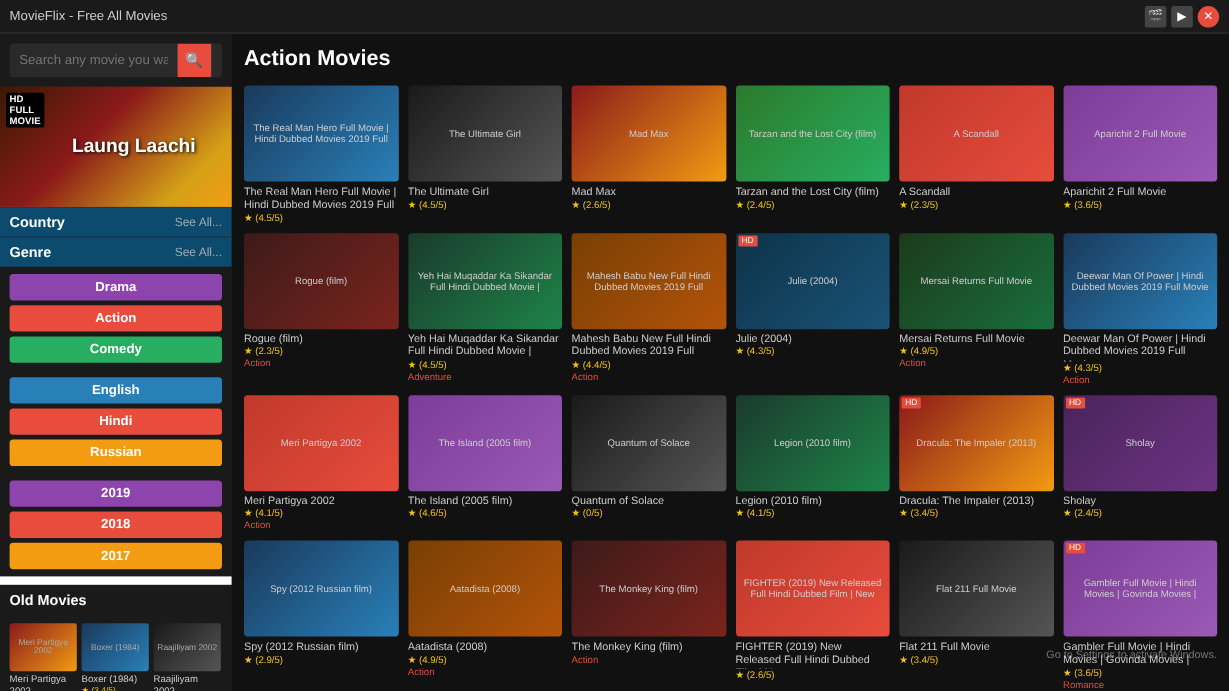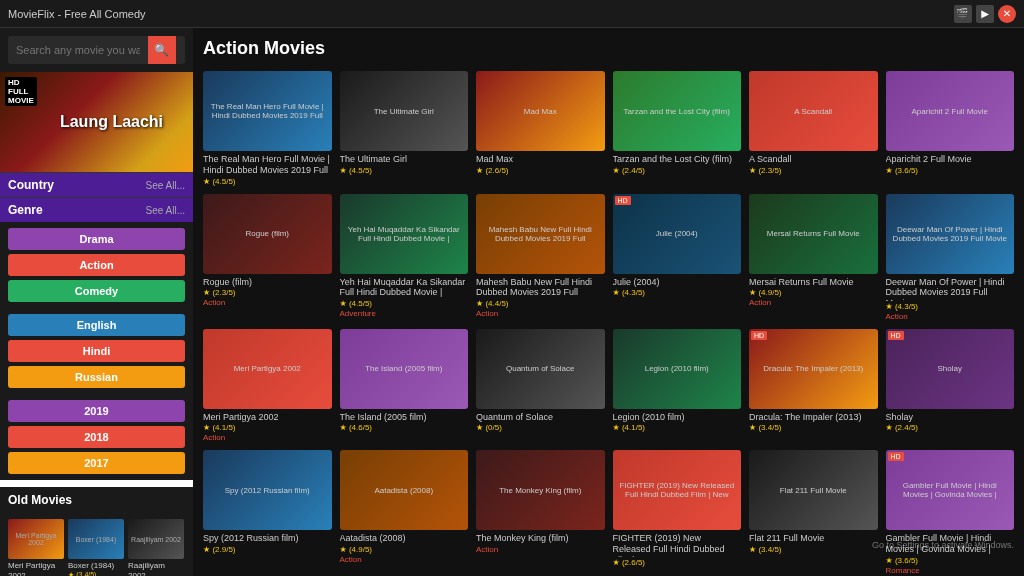--- a/index.html
+++ b/index.html
@@ -122,21 +122,21 @@
       font-size: 8px;
       padding: 1px 3px;
       border-radius: 2px;
     }
     
     .section-header {
       display: flex;
       justify-content: space-between;
       align-items: center;
       padding: 5px 8px;
-      background: #4c1d95;
+      background: #0c4a6e;
       border-top: 1px solid #333;
       gap: 13px;
     }
     .section-title {
       font-size: 12px;
       font-weight: bold;
       color: #fff;
     }
     .see-all-btn {
       color: #aaa;
@@ -301,21 +301,21 @@
       color: rgba(255,255,255,0.4);
       font-size: 9px;
       pointer-events: none;
     }
   </style>
 </head>
 <body>
 
 <div class="title-bar">
   <div class="title-bar-left">
-    <span>MovieFlix - Free All Comedy</span>
+    <span>MovieFlix - Free All Movies</span>
   </div>
   <div class="title-bar-icons">
     <div class="tray-icon">🎬</div>
     <div class="tray-icon">▶</div>
     <div class="close-btn-red">✕</div>
   </div>
 </div>
 
 <div class="app-body">
 

